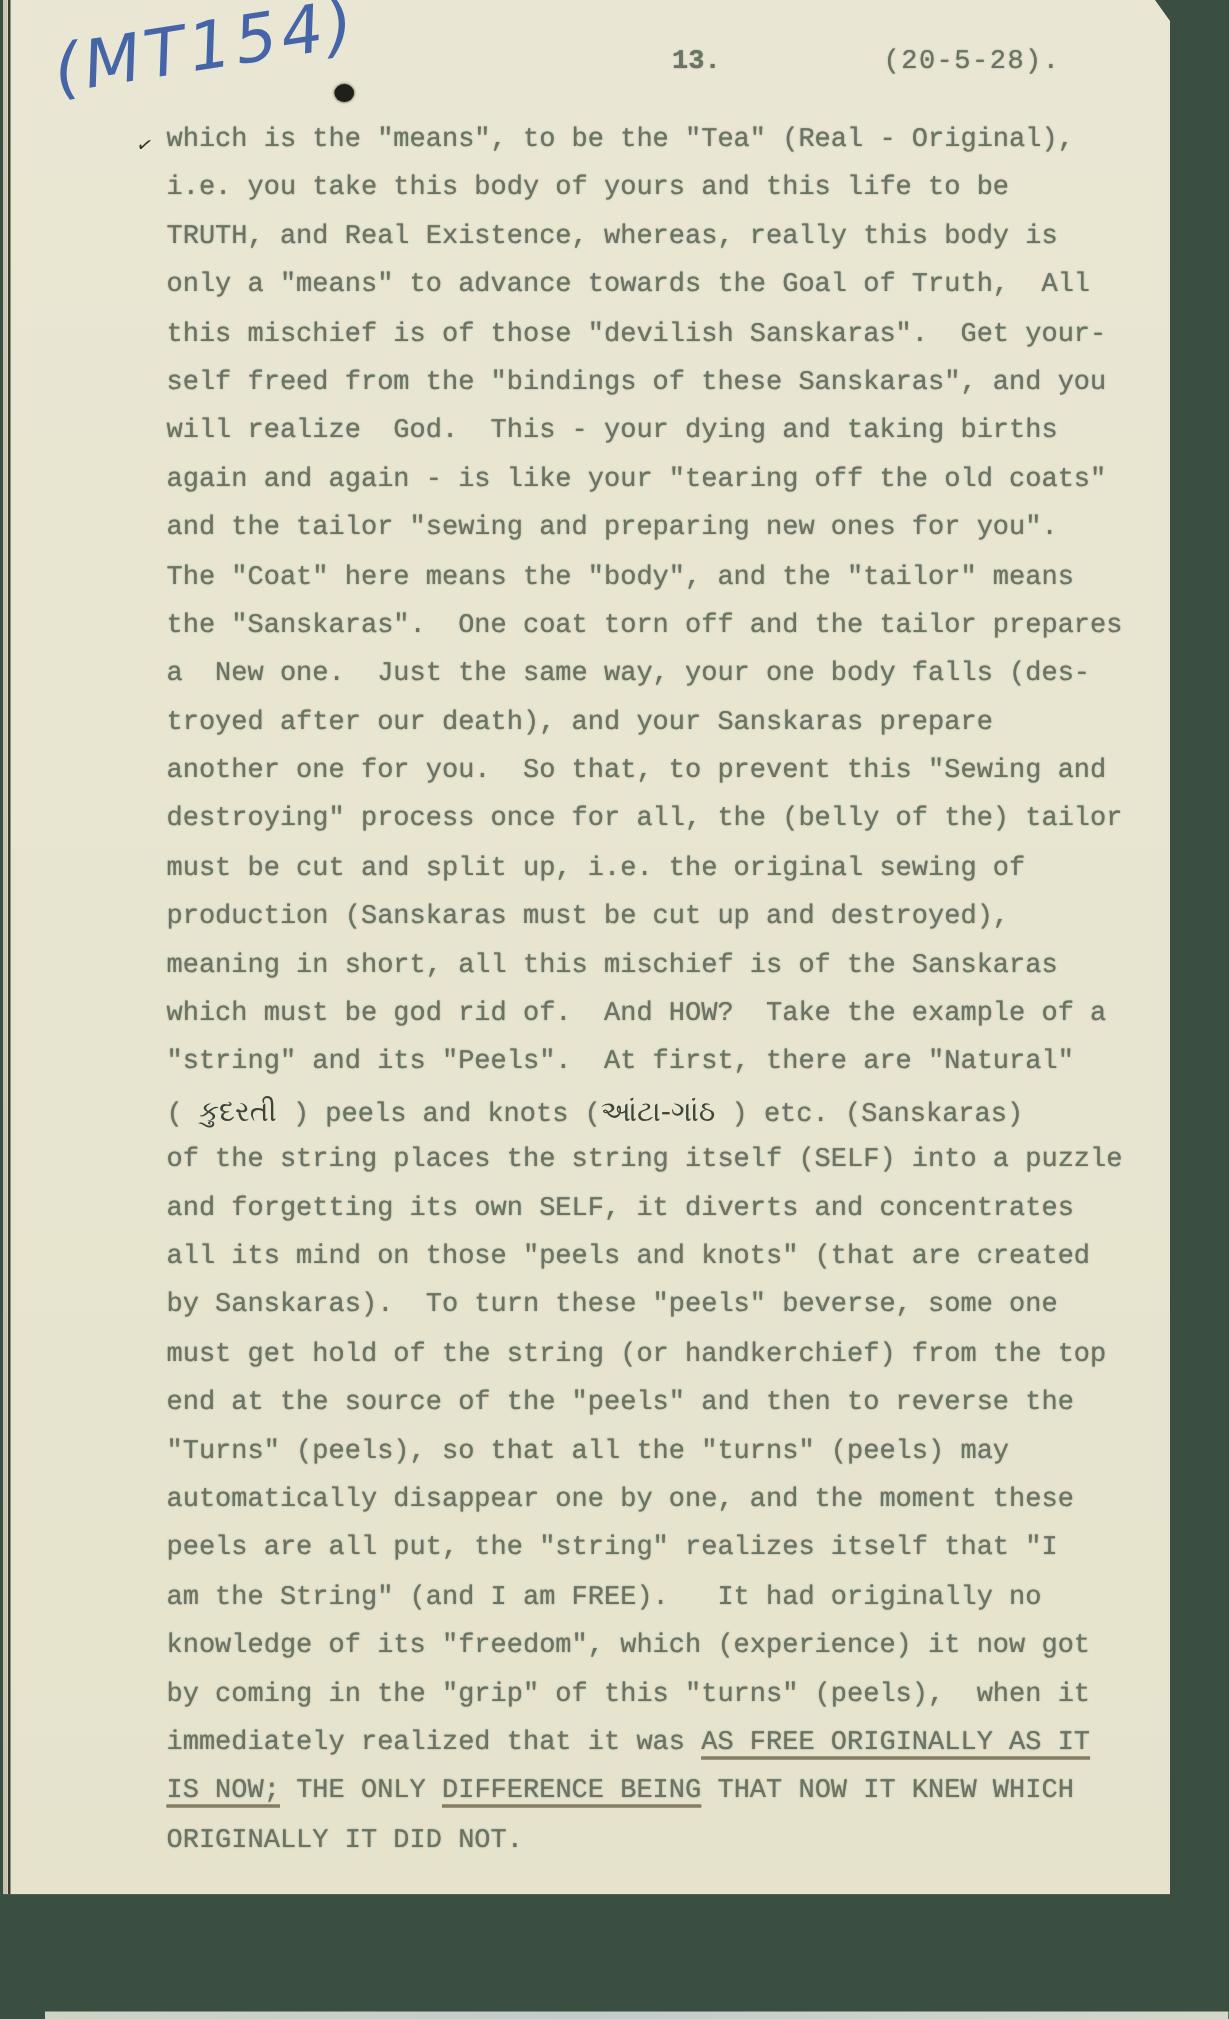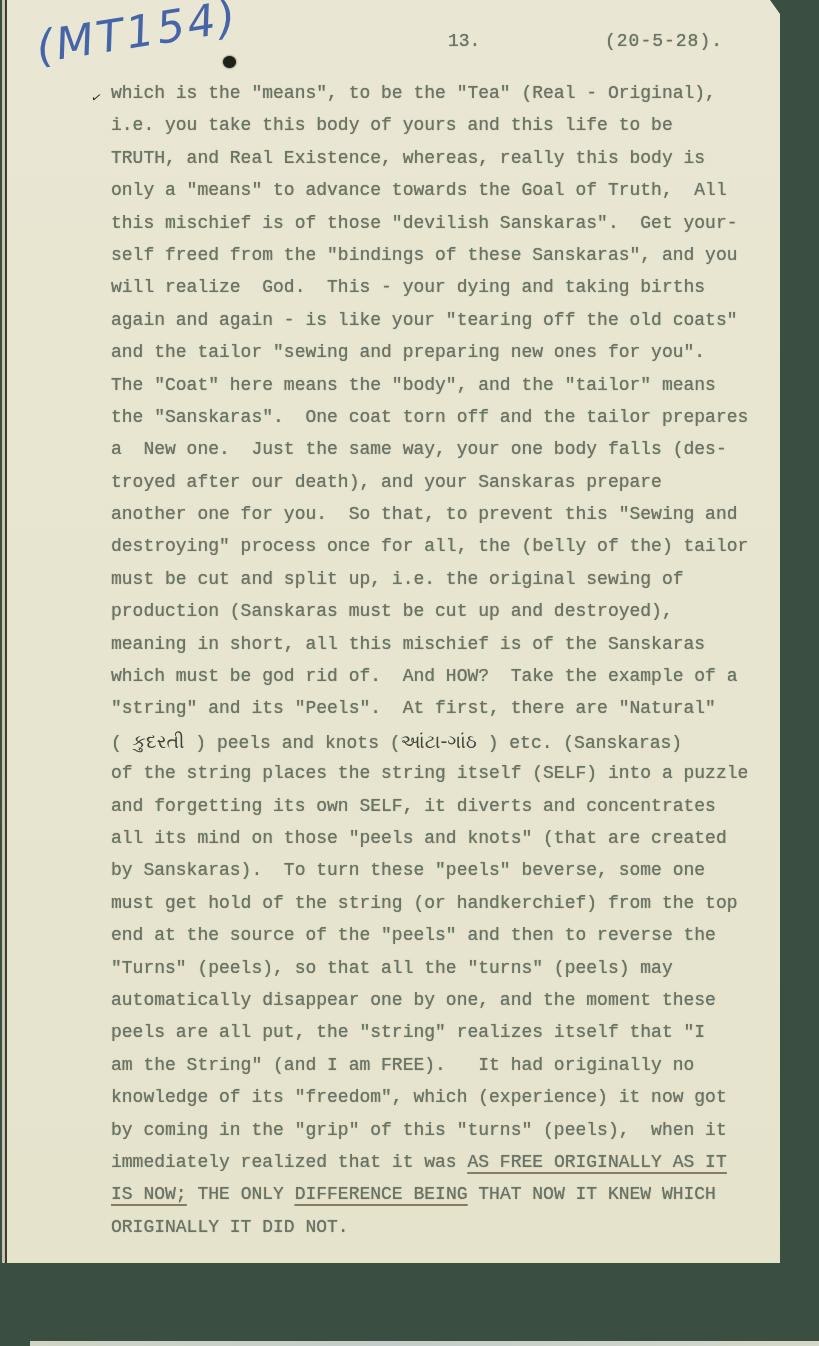--- a/index.html
+++ b/index.html
@@ -24,22 +24,22 @@
   .punch-hole{
     position:absolute;left:218px;top:56px;width:13px;height:12px;
     border-radius:50%;background:#20201a;box-shadow:0 0 2px #20201a;
   }
   .check-mark{
     position:absolute;left:86px;top:90px;font-size:13px;color:#2f3526;
     transform:rotate(12deg);font-family:"DejaVu Sans",sans-serif;
   }
   .page-header{position:absolute;top:31px;left:0;width:778px;
     font-size:18px;color:#6b7364;text-shadow:0 0 1px rgba(100,108,92,.85);}
-  .page-number{position:absolute;left:443px;top:0;}
-  .page-date{position:absolute;left:600px;top:0;letter-spacing:1px;}
+  .page-number{position:absolute;left:443px;top:0;font-weight:bold;}
+  .page-date{position:absolute;left:584px;top:0;letter-spacing:1px;}
   .typewritten-body{
     position:absolute;left:106px;top:77px;width:660px;
     font-size:18px;color:#6b7364;
     text-shadow:0 0 1px rgba(100,108,92,.85);
   }
   .tline{line-height:32.4px;height:32.4px;white-space:pre;}
   .tline span{white-space:pre;}
   .u{
     text-decoration:underline;
     text-decoration-color:#867d60;

